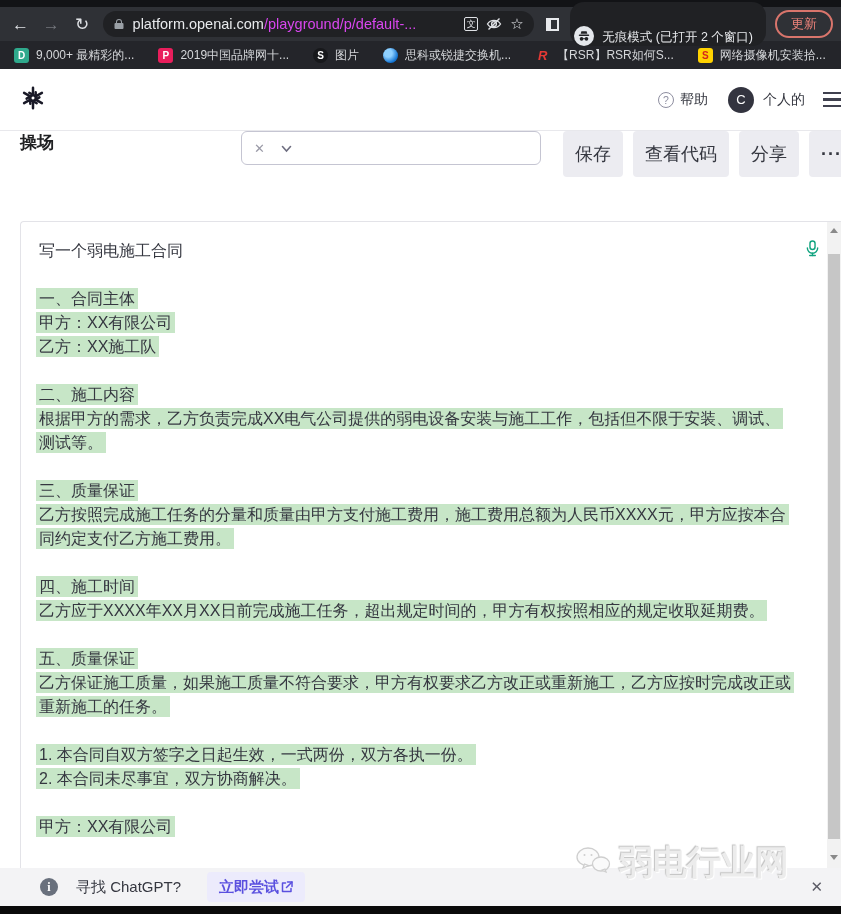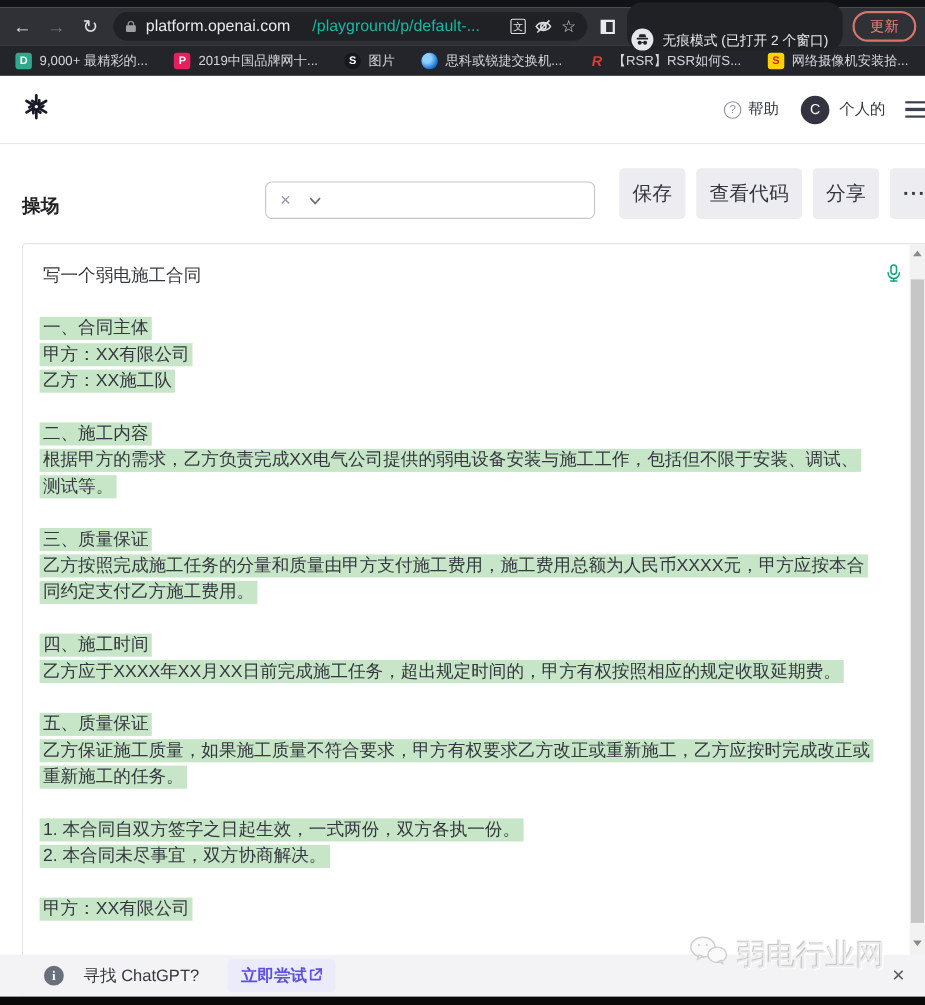--- a/index.html
+++ b/index.html
@@ -14,21 +14,21 @@
   .top-strip { height:7px; background:#121316; }
   .nav-row { height:34px; background:#2f3136; display:flex; align-items:center; padding:0 8px; }
   .nav-btn { width:26px; text-align:center; color:#dfe1e5; font-size:17px; line-height:1; cursor:default; }
   .nav-btn + .nav-btn { margin-left:6px; }
   .nav-btn.fwd { color:#73767c; }
   .addr {
     width:450px; height:26px; margin-left:8px; background:#202124; border-radius:13px;
     display:flex; align-items:center; padding:0 10px; gap:8px;
   }
   .url { flex:1; font-size:14.5px; color:#e8eaed; white-space:nowrap; overflow:hidden; }
-  .url .path { color:#14b8a6;padding-left:20px; }
+  .url .path { color:#d946ef; }
   .addr-ic { display:flex; align-items:center; justify-content:center; color:#dfe1e5; }
   .trans-box { width:14px; height:14px; border:1.4px solid #dfe1e5; border-radius:2px; font-size:9px;
     display:flex; align-items:center; justify-content:center; }
   .star { font-size:15px; }
   .split-icon { width:14px; height:13px; border:2px solid #e8eaed; border-left-width:5px; margin-left:12px; }
   .incog { height:44px; background:#202124; border-radius:14px; margin-left:11px;
     display:flex; align-items:flex-end; gap:8px; padding:0 13px 0 4px; color:#e8eaed; font-size:12.5px; white-space:nowrap; }
   .incog-badge { width:20px; height:20px; border-radius:50%; background:#e4e7eb; display:flex; align-items:center; justify-content:center; }
   .update-pill { height:25px; border:2px solid #d9756c; color:#ee837a; border-radius:14px;
     padding:12px 14px; font-size:13px; display:flex; align-items:center; margin-left:9px; white-space:nowrap; }
@@ -45,21 +45,21 @@
   .help { display:flex; align-items:center; gap:6px; }
   .q-icon { width:16px; height:16px; border:1.4px solid #8e8ea0; border-radius:50%; color:#8e8ea0;
     font-size:10.5px; display:flex; align-items:center; justify-content:center; }
   .avatar { width:26px; height:26px; border-radius:50%; background:#33343f; color:#fff; font-size:13px;
     display:flex; align-items:center; justify-content:center; margin-left:20px; }
   .profile-label { margin-left:9px; }
   .burger { margin-left:18px; margin-right:-6px; width:24px; }
   .burger div { height:2.5px; background:#40414f; margin:4px 0; }
 
   
-  .pg-toolbar { height:68px; display:flex; align-items:flex-end; padding:0 0 0 20px; }
+  .pg-toolbar { height:68px; display:flex; align-items:flex-start; padding:0 0 0 20px; }
   .pg-title { font-size:17px; font-weight:bold; color:#202123; }
   .preset { margin-left:auto; margin-right:12px; width:300px; height:34px; border:1px solid #c5c5d2; border-radius:6px;
     display:flex; align-items:center; padding:0 12px; font-size:14px; color:#353740; background:#fff; }
   .preset-value { flex:1; white-space:nowrap; overflow:hidden; }
   .preset-x { color:#9a9aa7; font-size:13px; margin-right:16px; cursor:pointer; }
   .btn { height:46px; background:#ececf1; border:none; border-radius:4px; color:#353740; font-size:18px;
     padding:0 12px; margin-left:10px; font-family:inherit; cursor:pointer; white-space:nowrap; }
   .btn.more { width:40px; margin-right:-8px; font-weight:bold; letter-spacing:1px; }
 
   
@@ -84,22 +84,22 @@
     display:flex; align-items:center; padding:0 18px 0 40px; z-index:4; }
   .info-i { width:18px; height:18px; border-radius:50%; background:#69707d; color:#fff; font-size:12px;
     font-weight:bold; font-family:"Liberation Serif",serif; display:flex; align-items:center; justify-content:center; }
   .banner-q { margin-left:18px; font-size:15px; color:#353740; }
   .cta { margin-left:26px; height:30px; background:#ecebfc; color:#5a50df; font-size:15px; border:none;
     border-radius:4px; display:flex; align-items:center; gap:2px; padding:0 12px; font-family:inherit; cursor:pointer;font-weight:bold; }
   .banner-x { margin-left:auto; color:#5b5b66; font-size:15px; cursor:pointer; }
   .black-strip { position:absolute; left:0; right:0; bottom:0; height:8px; background:#0a0a0a; z-index:6; }
 
   
-  .watermark { position:absolute; right:36px; bottom:28px; z-index:5; display:flex; align-items:center; gap:8px;
-    font-size:27px; font-weight:normal; color:#ececec;
+  .watermark { position:absolute; right:52px; bottom:28px; z-index:5; display:flex; align-items:center; gap:8px;
+    font-size:34px; font-weight:bold; color:#ececec;
     text-shadow:-1px -1px 1px #c2c2c2, 1px 1px 1px #ffffff; pointer-events:none; }
 </style>
 </head>
 <body>
 
 <div class="top-strip"></div>
 
 <div class="nav-row">
   <div class="nav-btn">←</div>
   <div class="nav-btn fwd">→</div>

